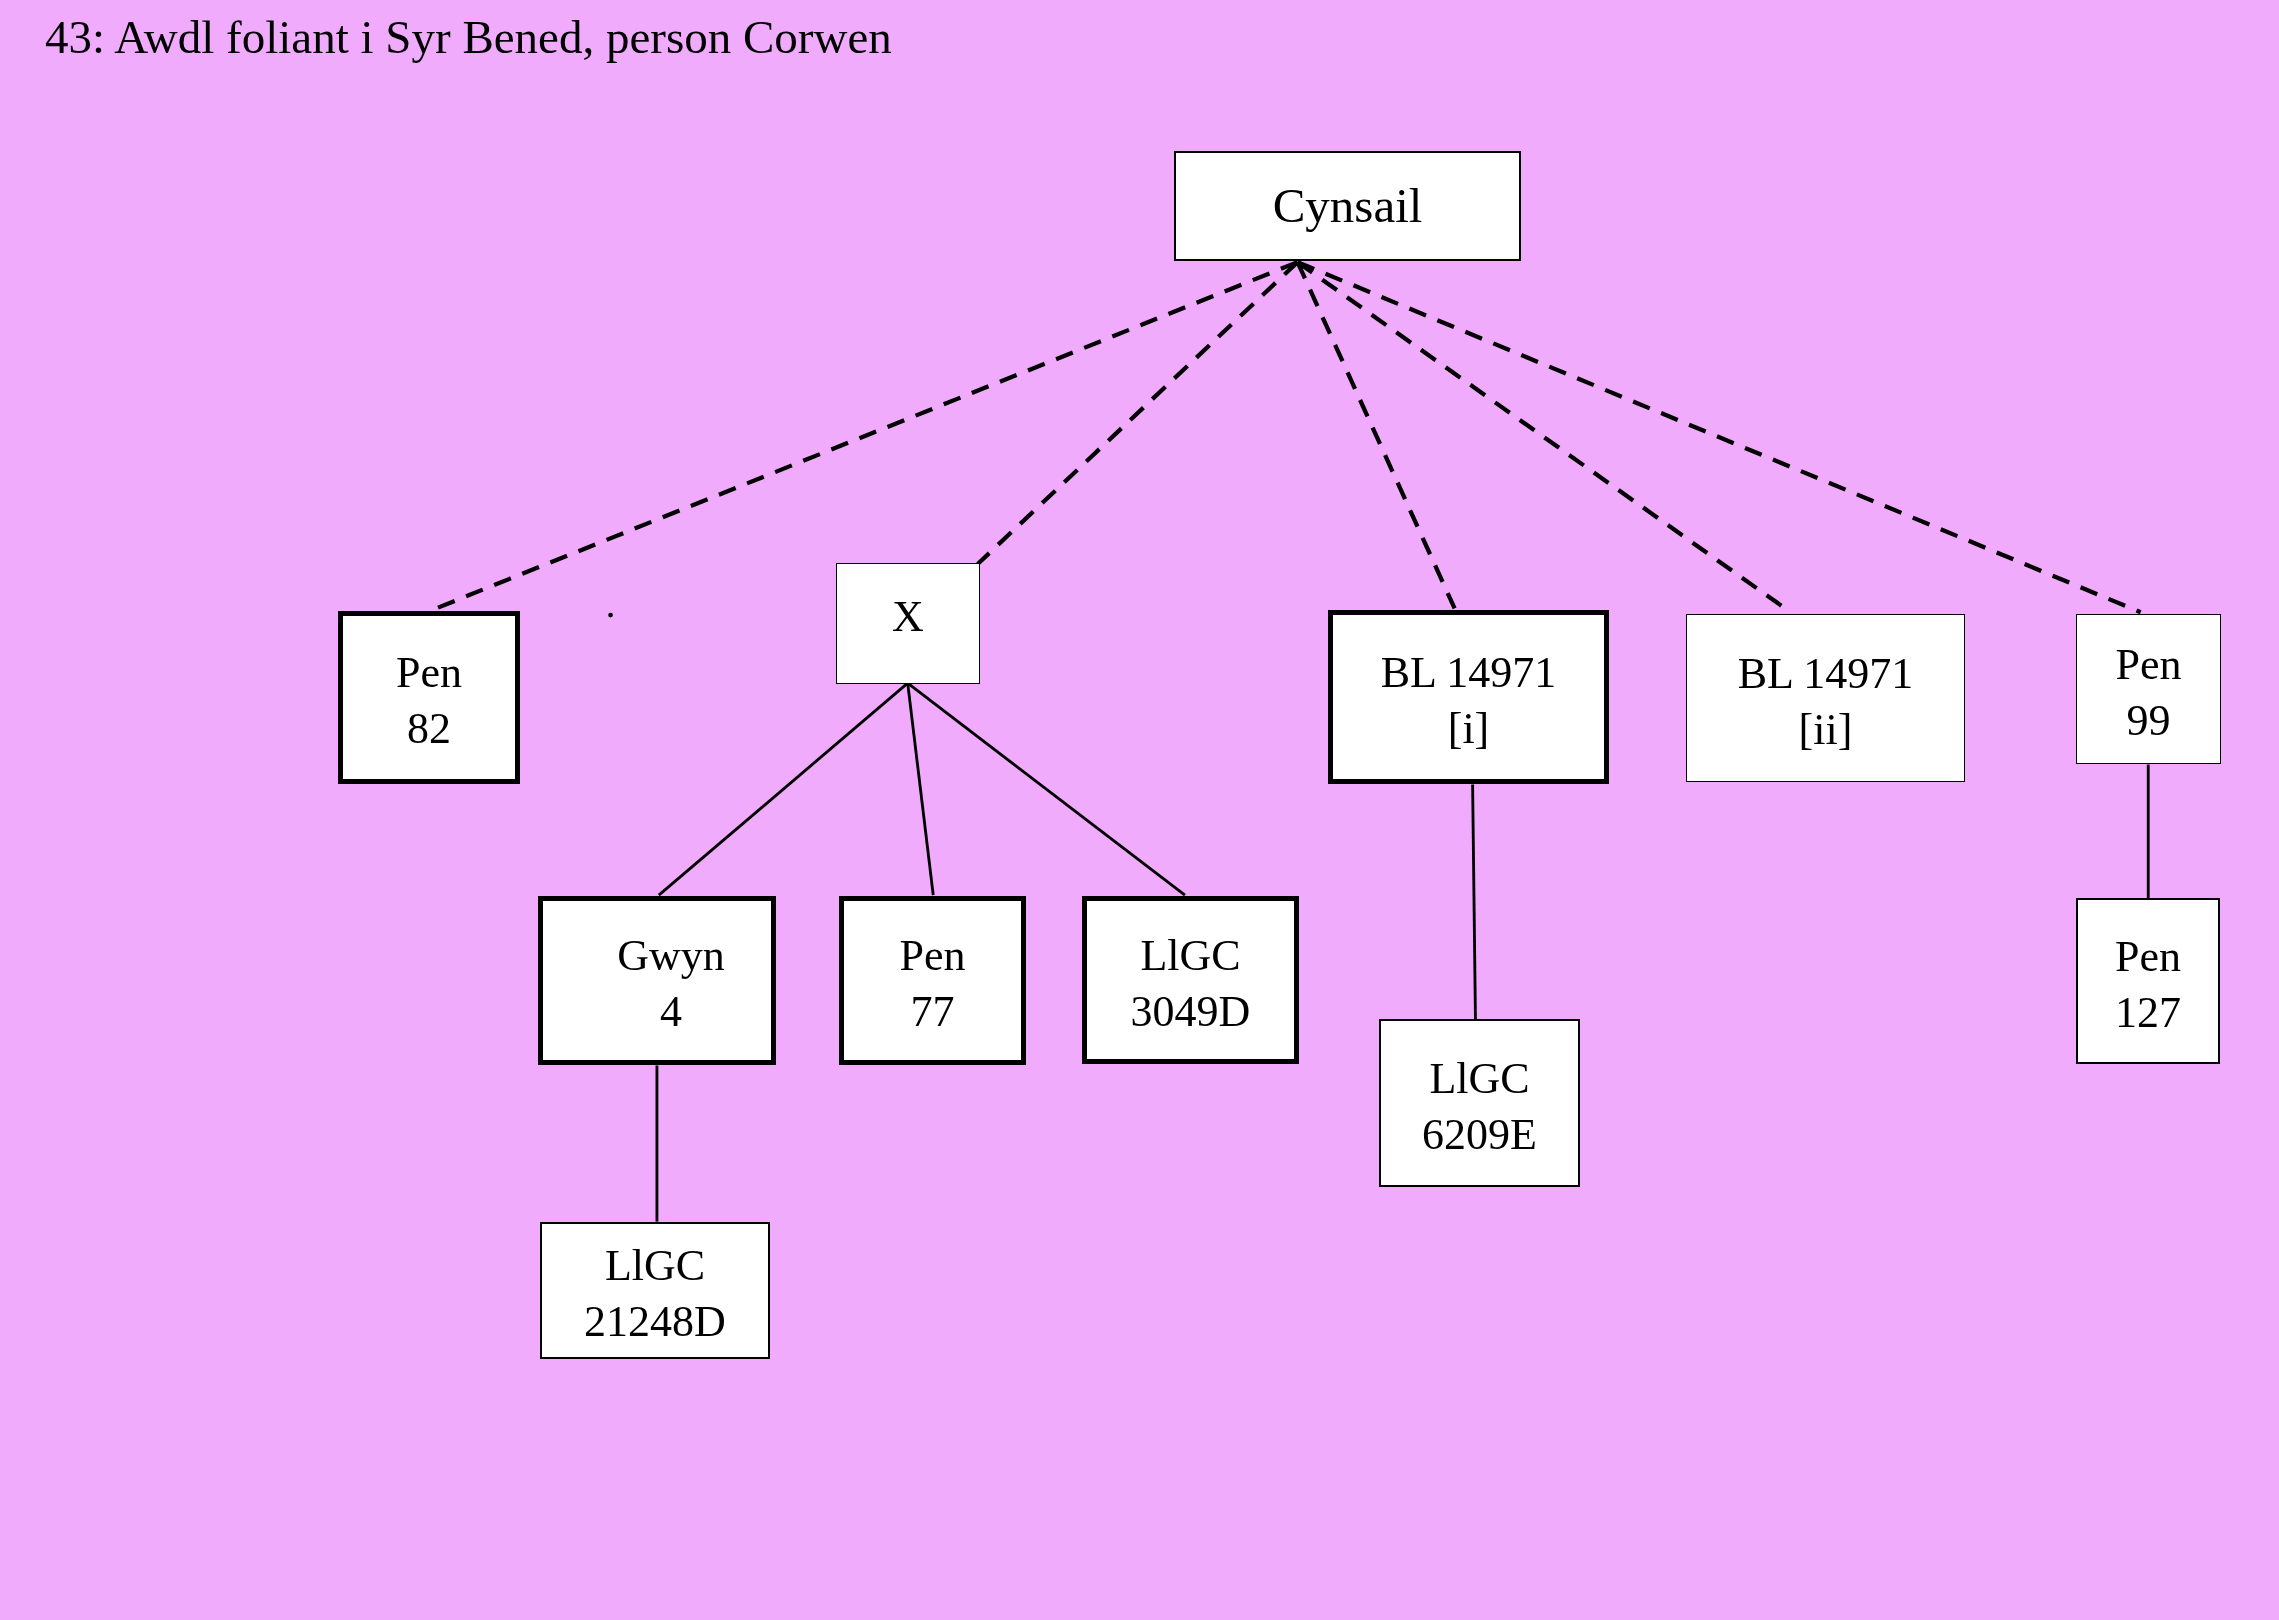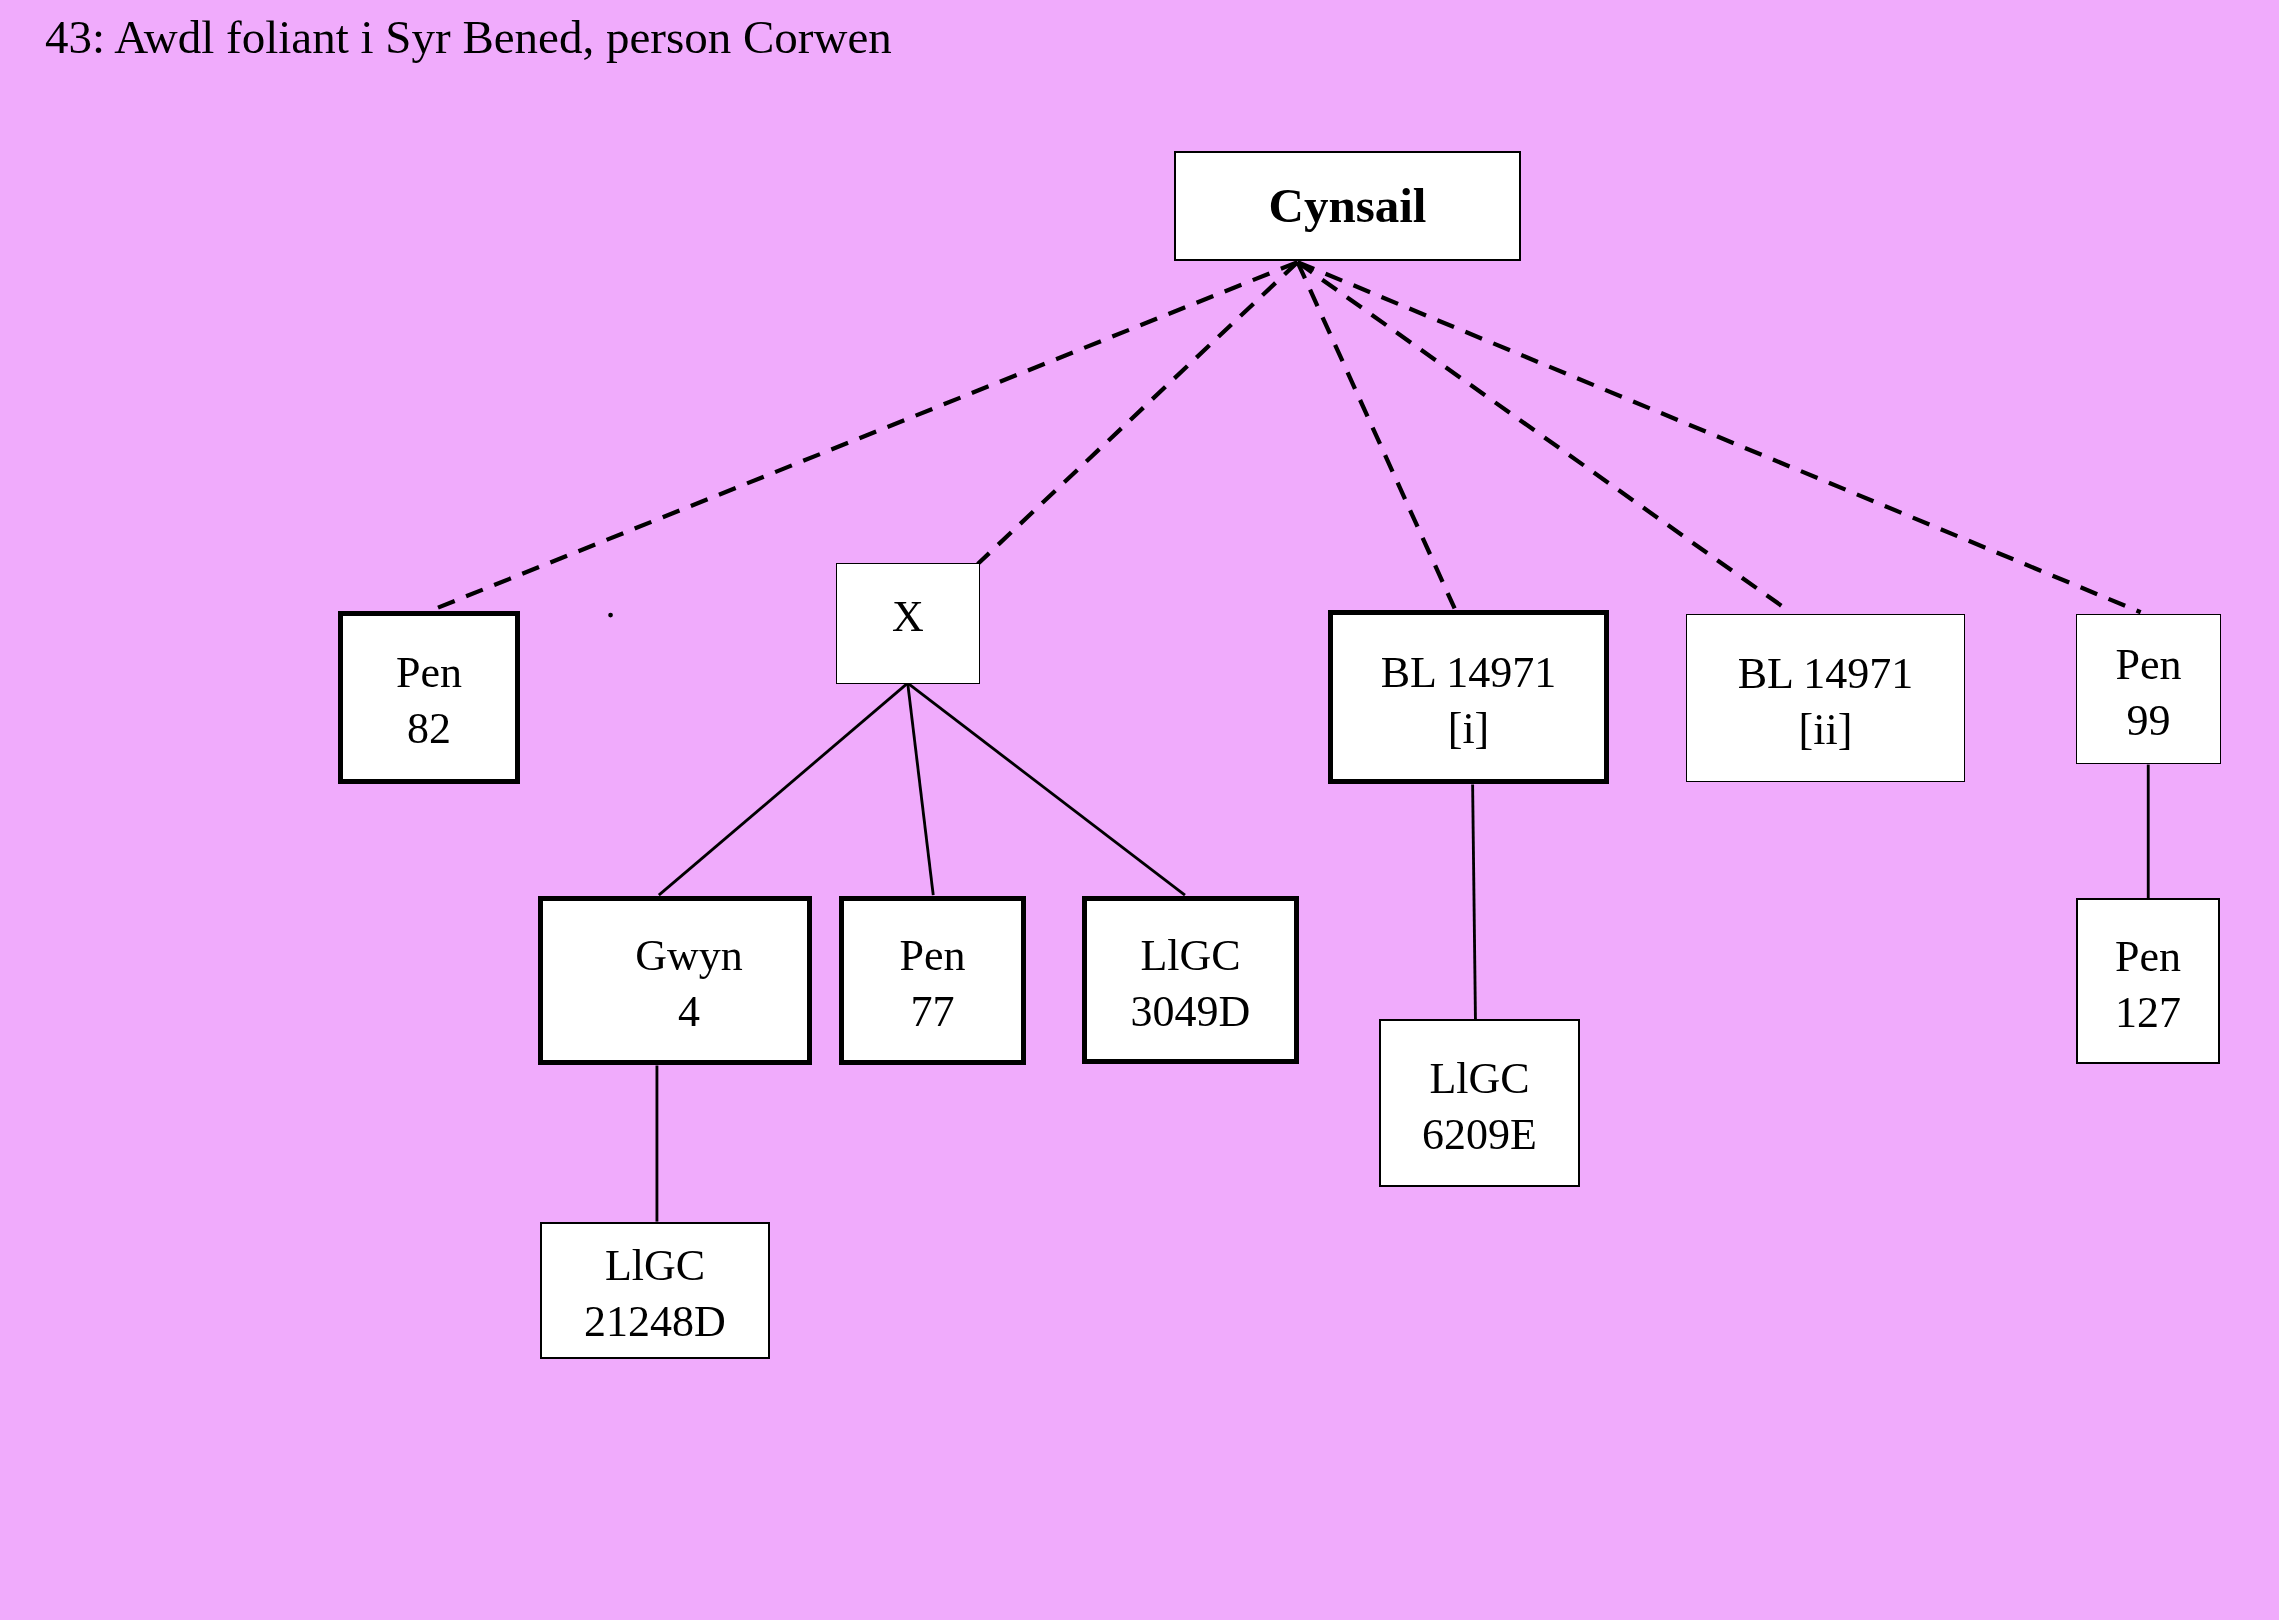--- a/index.html
+++ b/index.html
@@ -33,33 +33,33 @@
     flex-direction: column;
     align-items: center;
     justify-content: center;
     padding-top: 7.6px;
     text-align: center;
     font-size: 44px;
     line-height: 56px;
   }
   .node .lbl { display: block; white-space: nowrap; }
   .node.bold   { border-width: 5.7px; }
-  .node.medium { border-width: 2.8px; font-weight: bold; }
+  .node.medium { border-width: 2.8px; }
   .node.mid25  { border-width: 2.4px; }
   .node.thin   { border-width: 1.4px; }
 
   .node-cynsail    { left: 1174px; top: 151px;  width: 347px; height: 110px;
                      justify-content: center; padding-top: 0; font-size: 49px; }
   .node-pen82      { left: 338px;  top: 611px;  width: 182px; height: 173px; }
   .node-x          { left: 836px;  top: 563px;  width: 144px; height: 121px;
                      justify-content: center; padding-top: 0; padding-bottom: 13.2px; font-size: 44px; }
   .node-bl14971i   { left: 1328px; top: 610px;  width: 281px; height: 174px; }
   .node-bl14971ii  { left: 1686px; top: 614px;  width: 279px; height: 168px; }
   .node-pen99      { left: 2076px; top: 614px;  width: 145px; height: 150px; }
-  .node-gwyn4      { left: 538px;  top: 896px;  width: 274px; height: 169px; padding-left: 28px; }
+  .node-gwyn4      { left: 538px;  top: 896px;  width: 238px; height: 169px; padding-left: 28px; }
   .node-pen77      { left: 839px;  top: 896px;  width: 187px; height: 169px; }
   .node-llgc3049d  { left: 1082px; top: 896px;  width: 217px; height: 168px; }
   .node-llgc21248d { left: 540px;  top: 1222px; width: 230px; height: 137px; }
   .node-llgc6209e  { left: 1379px; top: 1019px; width: 201px; height: 168px; }
   .node-pen152     { left: 2076px; top: 898px;  width: 144px; height: 166px; }
 
   .footer {
     position: absolute;
     left: 62px; top: 1465px;
     font-size: 44px;

